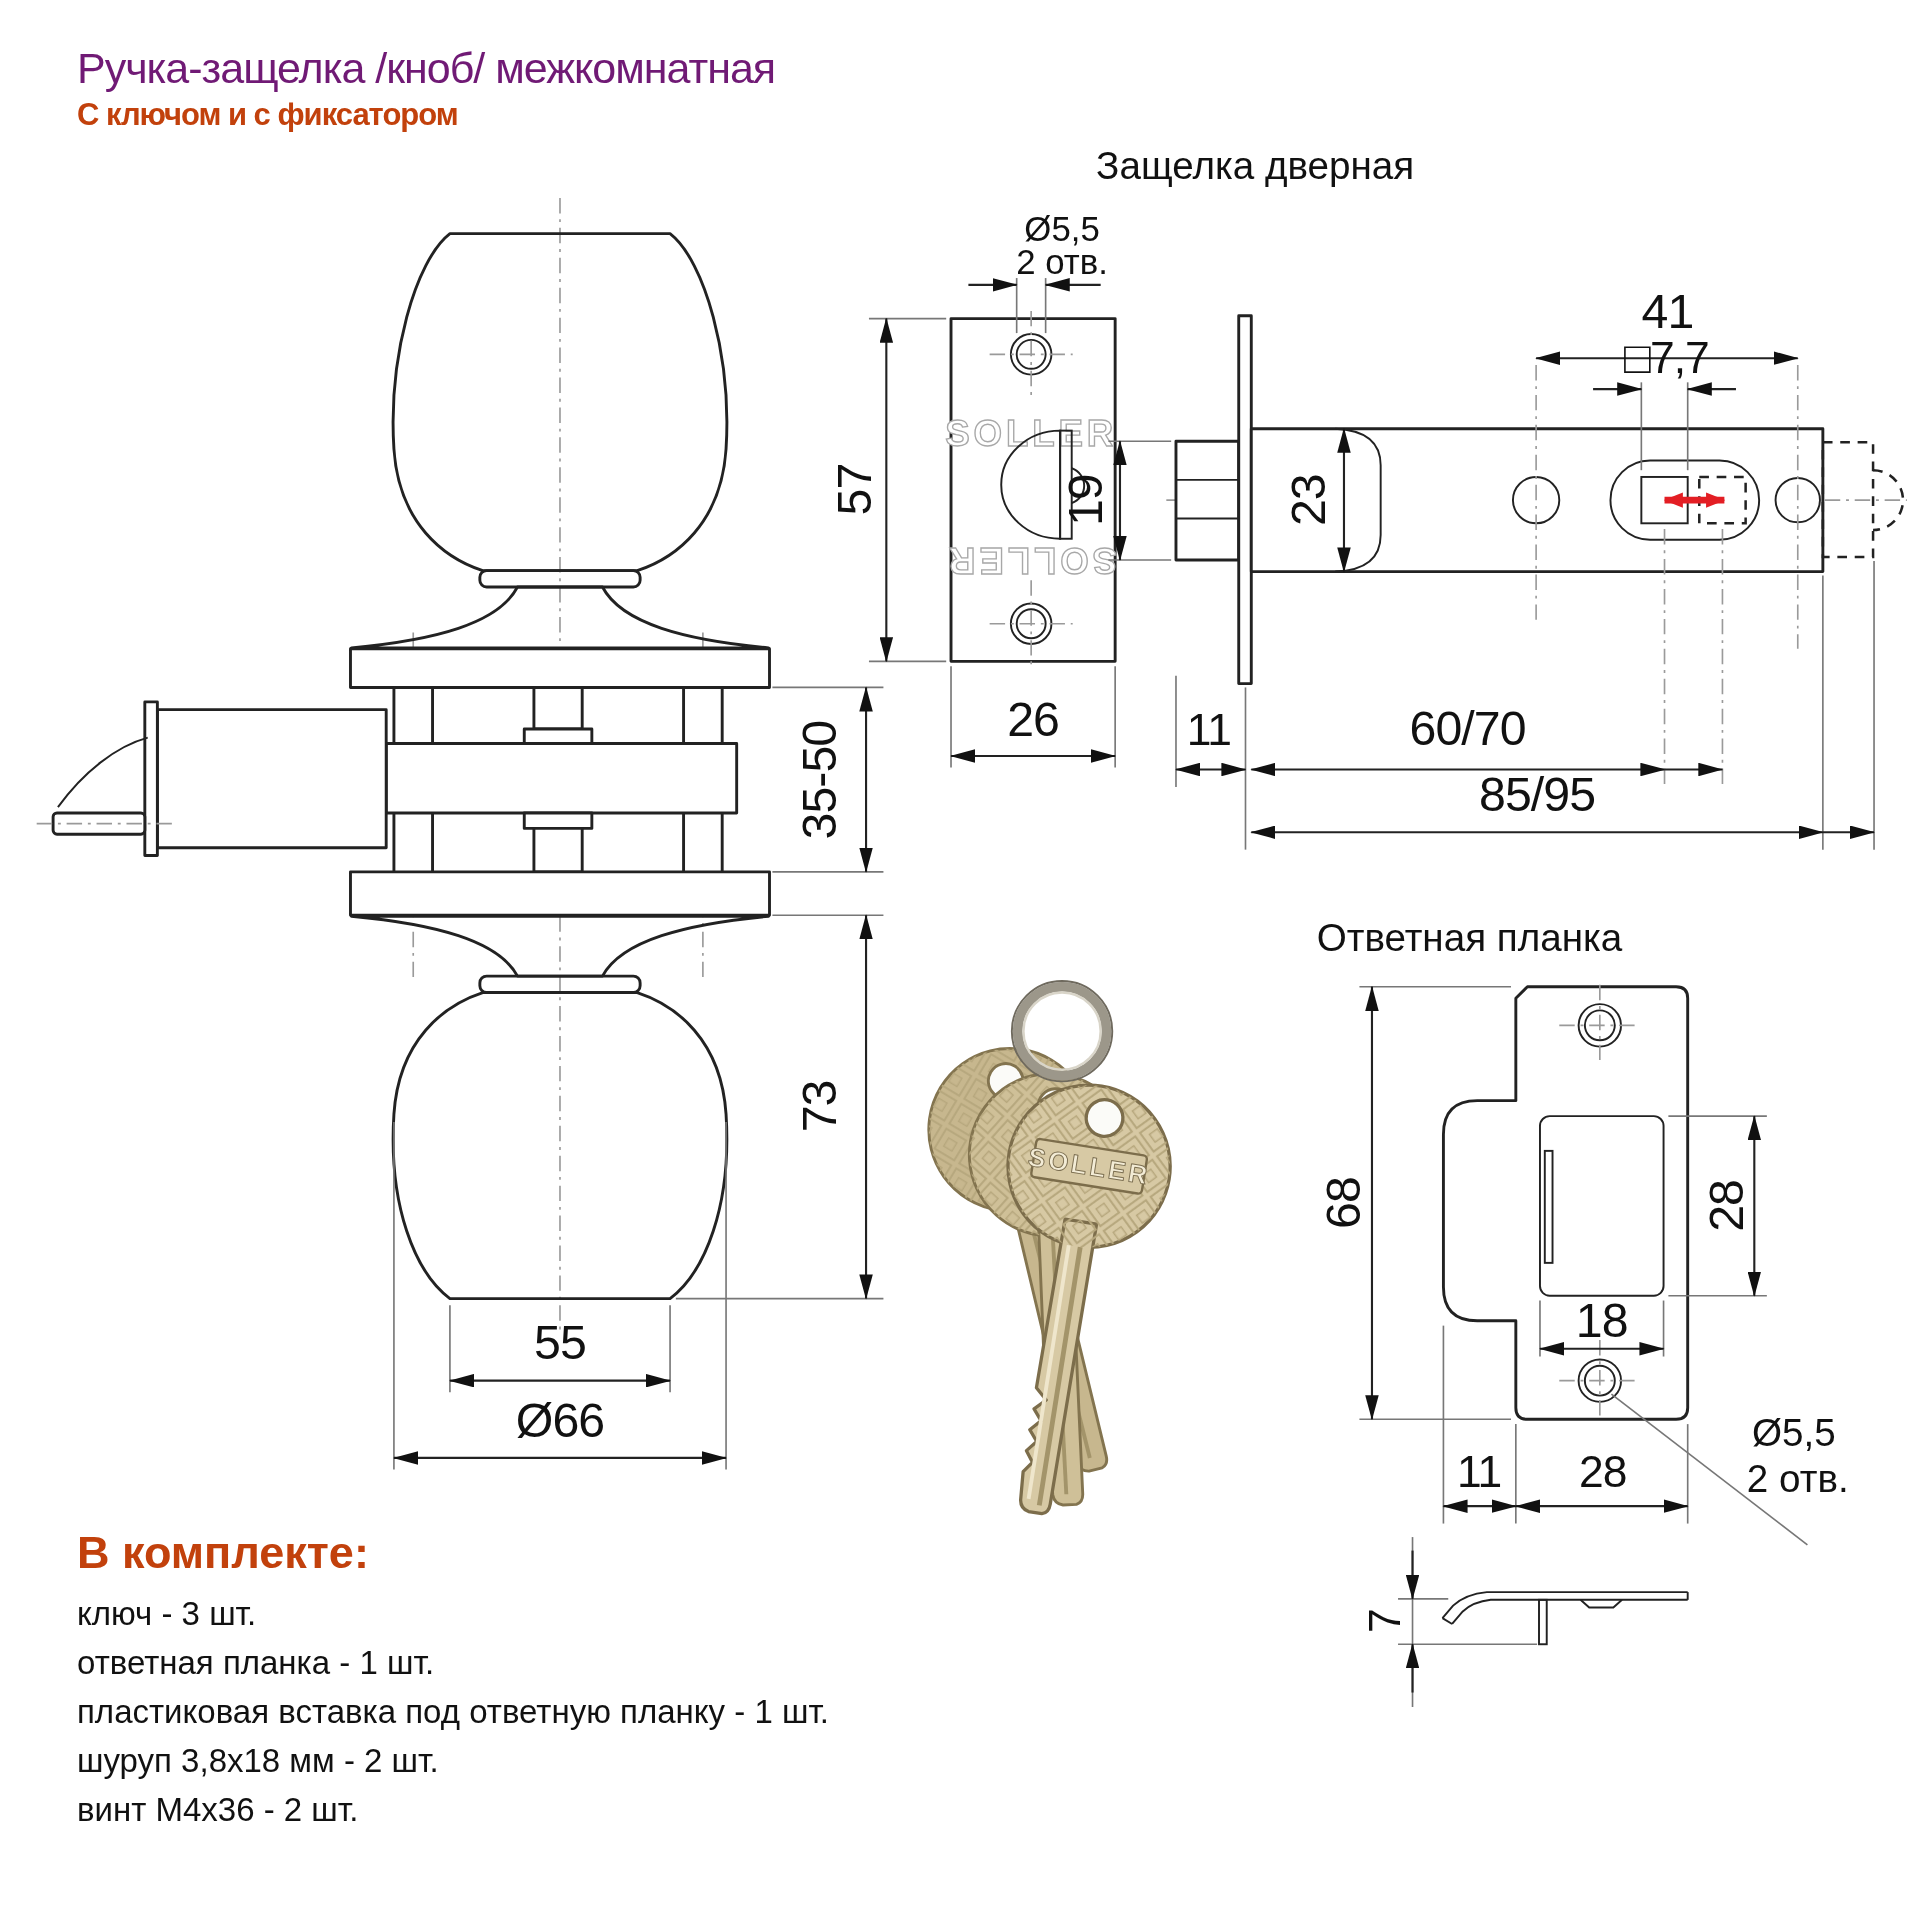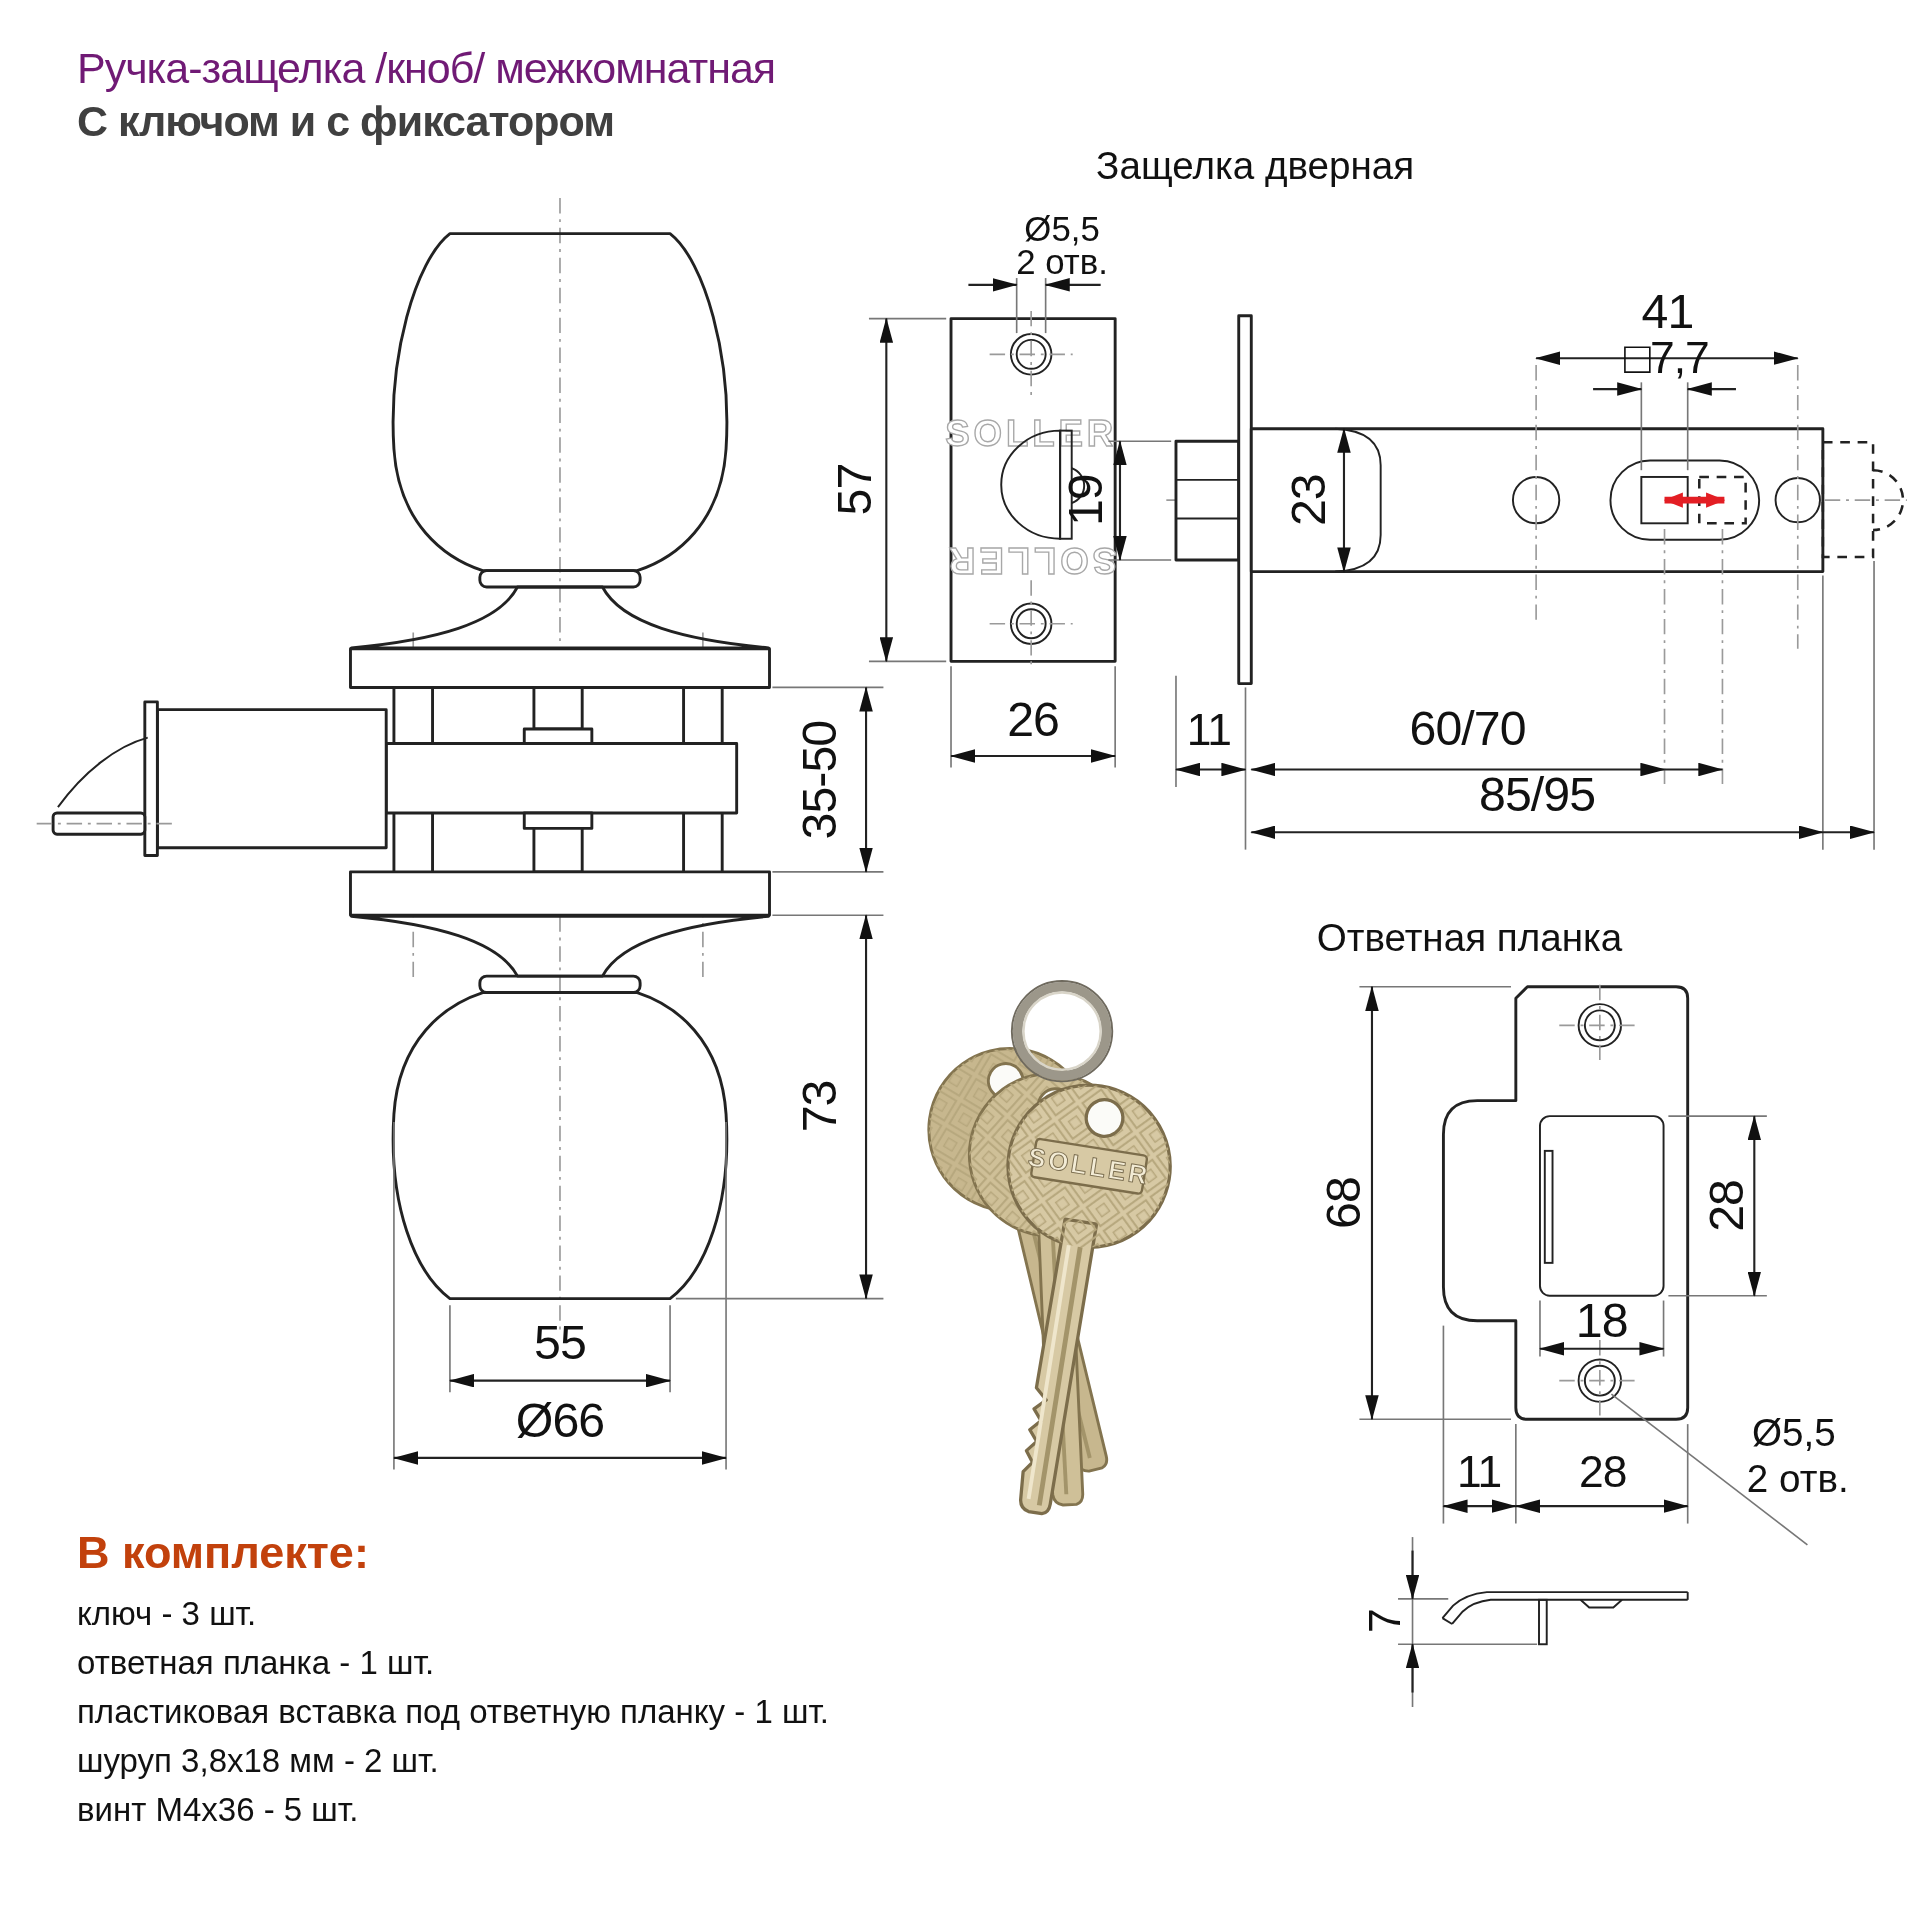--- a/index.html
+++ b/index.html
@@ -1,21 +1,21 @@
 <!DOCTYPE html>
 <html><head>
 <meta charset="utf-8">
 <style>
   html,body{margin:0;padding:0;background:#fff;}
   #canvas{position:relative;width:1931px;height:1931px;background:#ffffff;overflow:hidden;
           font-family:"Liberation Sans",sans-serif;color:#111;}
   svg{position:absolute;left:0;top:0;}
   .abs{position:absolute;}
   .title1{left:77px;top:44px;font-size:43px;letter-spacing:-1px;color:#701a75;}
-  .title2{left:77px;top:97px;font-size:43px;font-weight:bold;letter-spacing:-1px;color:#404040;}
+  .title2{left:77px;top:97px;font-size:31px;font-weight:bold;letter-spacing:-1px;color:#c2410c;}
   .kit{left:77px;top:1527px;}
   .kit .khead{font-size:45px;font-weight:bold;margin:0 0 9.7px 0;color:#c2410c;}
   .kit .kitem{font-size:33px;line-height:49px;color:#111;}
   .disclaimer{left:77px;top:1850px;width:1825px;font-size:26px;font-weight:bold;color:#111;}
 
   
   .ln{stroke:#222;stroke-width:3;fill:none;stroke-linejoin:round;stroke-linecap:round;}
   .lnw{stroke:#222;stroke-width:3;fill:#fff;stroke-linejoin:round;}
   .thin{stroke:#222;stroke-width:2;fill:none;}
   .dimln{stroke:#222;stroke-width:2.2;fill:none;}
@@ -316,17 +316,17 @@
       </g>
     </g>
   </svg>
 
   <div class="abs kit">
     <div class="khead">В комплекте:</div>
     <div class="kitem">ключ - 3 шт.</div>
     <div class="kitem">ответная планка - 1 шт.</div>
     <div class="kitem">пластиковая вставка под ответную планку - 1 шт.</div>
     <div class="kitem">шуруп 3,8х18 мм - 2 шт.</div>
-    <div class="kitem">винт М4х36 - 5 шт.</div>
+    <div class="kitem">винт М4х36 - 2 шт.</div>
   </div>
 
 </div>
 
 
 </body></html>

